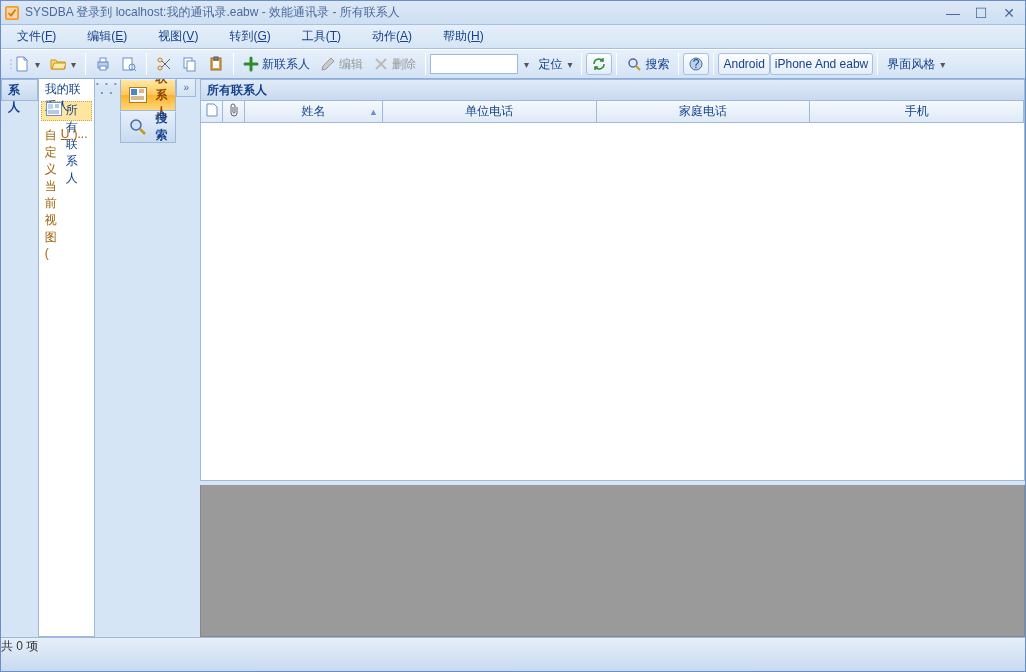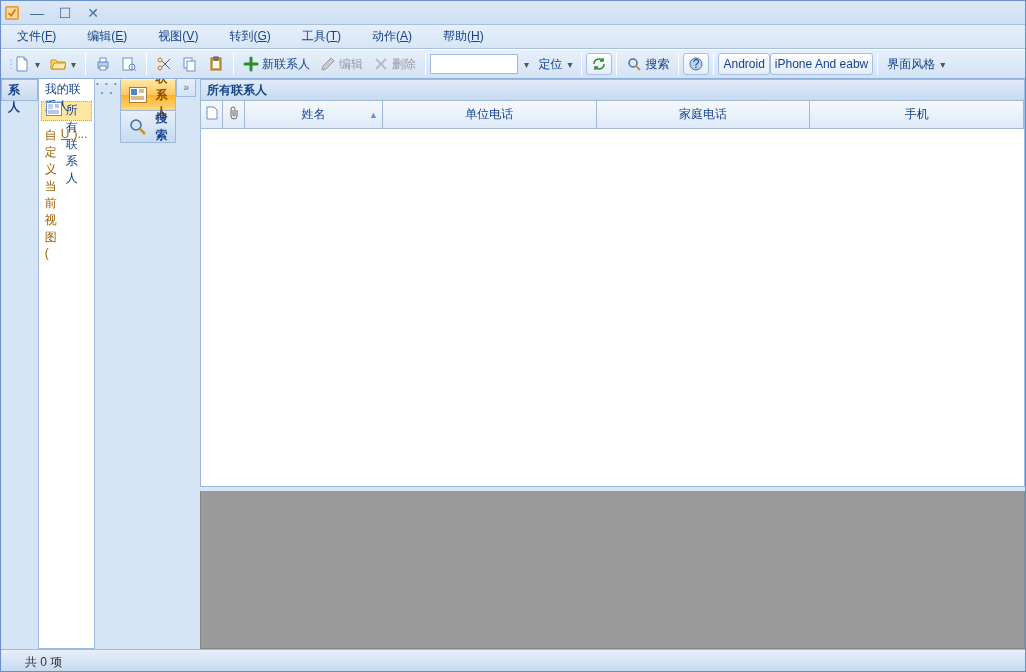--- a/index.html
+++ b/index.html
@@ -42,47 +42,48 @@
 .dots-grip { height: 8px; text-align: center; color: #6a8fc7; font-size: 8px; letter-spacing: 2px; background: linear-gradient(#e8f0fb,#d6e5f5);}
 .nav-buttons { }
 .nav-btn { height: 32px; display: flex; align-items: center; padding: 0 8px; gap: 8px; border: 1px solid #9fb9db; border-top: 1px solid #e8f0fb; background: linear-gradient(#e6effa, #c8daf0); color: #15428b; font-weight: bold; }
 .nav-btn.active { background: linear-gradient(#ffe8a6, #ffc65e 50%, #ffb327 51%, #ffd77a); color: #8a4b00; }
 .nav-btn .nicon { width: 18px; height: 18px; display:flex;align-items:center;justify-content:center; }
 .nav-footer { height: 18px; border: 1px solid #9fb9db; border-top: none; background: linear-gradient(#e6effa,#d3e3f5); display:flex; justify-content:flex-end; align-items:center; padding:0 6px; color:#4a6a9c; font-size:10px;}
 
 
 .content { flex: 1; display: flex; flex-direction: column; }
 .content-header { height: 22px; background: linear-gradient(#e1ebf8, #c8daf0); border: 1px solid #9fb9db; color: #15428b; font-weight: bold; display: flex; align-items: center; padding: 0 6px; }
-.grid-header { height: 28px; display: flex; border-left:1px solid #9fb9db; border-right:1px solid #9fb9db;}
+.grid-header { height: 22px; display: flex; border-left:1px solid #9fb9db; border-right:1px solid #9fb9db;}
 .gh-cell { background: linear-gradient(#f6f9fd, #dee9f7); border-right: 1px solid #9fb9db; border-bottom: 1px solid #9fb9db; display: flex; align-items: center; justify-content: center; color: #15428b; position: relative; }
 .gh-cell.icon-col { width: 22px; flex: none; }
 .gh-cell.name { width: 138px; flex: none; }
 .gh-cell .sort { position: absolute; right: 4px; font-size: 9px; color: #6a8fc7; }
 .grid-body { background: #fff; border: 1px solid #9fb9db; border-top: none; height: 358px; }
 .detail-pane { flex: 1; background: #9a9a9a; border: 1px solid #888; border-top:none; }
 .splitter-h { height: 4px; background: #d6e5f5; }
 
 
-.statusbar { height: 22px; background: linear-gradient(#e6effa, #c8daf0); border-top: 1px solid #9fb9db; display: flex; align-items: flex-end; padding: 0 24px; color: #333; }
+.statusbar { height: 34px; background: linear-gradient(#e6effa, #c8daf0); border-top: 1px solid #9fb9db; display: flex; align-items: flex-start; padding: 0 0; color: #333; }
 
 
 .svg-i { width: 16px; height: 16px; }
 </style>
 </head>
 <body>
 
 <div class="window">
 
   <div class="titlebar">
     <div class="app-icon">
       <svg class="svg-i" viewBox="0 0 16 16">
           <rect x="2" y="2" width="12" height="12" fill="#fff" opacity="0.6"></rect>
           <path d="M4 8 L7 11 L12 4" stroke="#d97706" stroke-width="2" fill="none"></path>
         </svg>
     </div>
+    <div class="title-text">SYSDBA 登录到 localhost:我的通讯录.eabw - 效能通讯录 - 所有联系人</div>
     <div class="win-btns">
       <div class="win-btn">—</div>
       <div class="win-btn">☐</div>
       <div class="win-btn">✕</div>
     </div>
   </div>
 
   <div class="menubar">
     <div class="menu-item"><span>文件(</span><u>F</u><span>)</span></div>
     <div class="menu-item"><span>编辑(</span><u>E</u><span>)</span></div>

